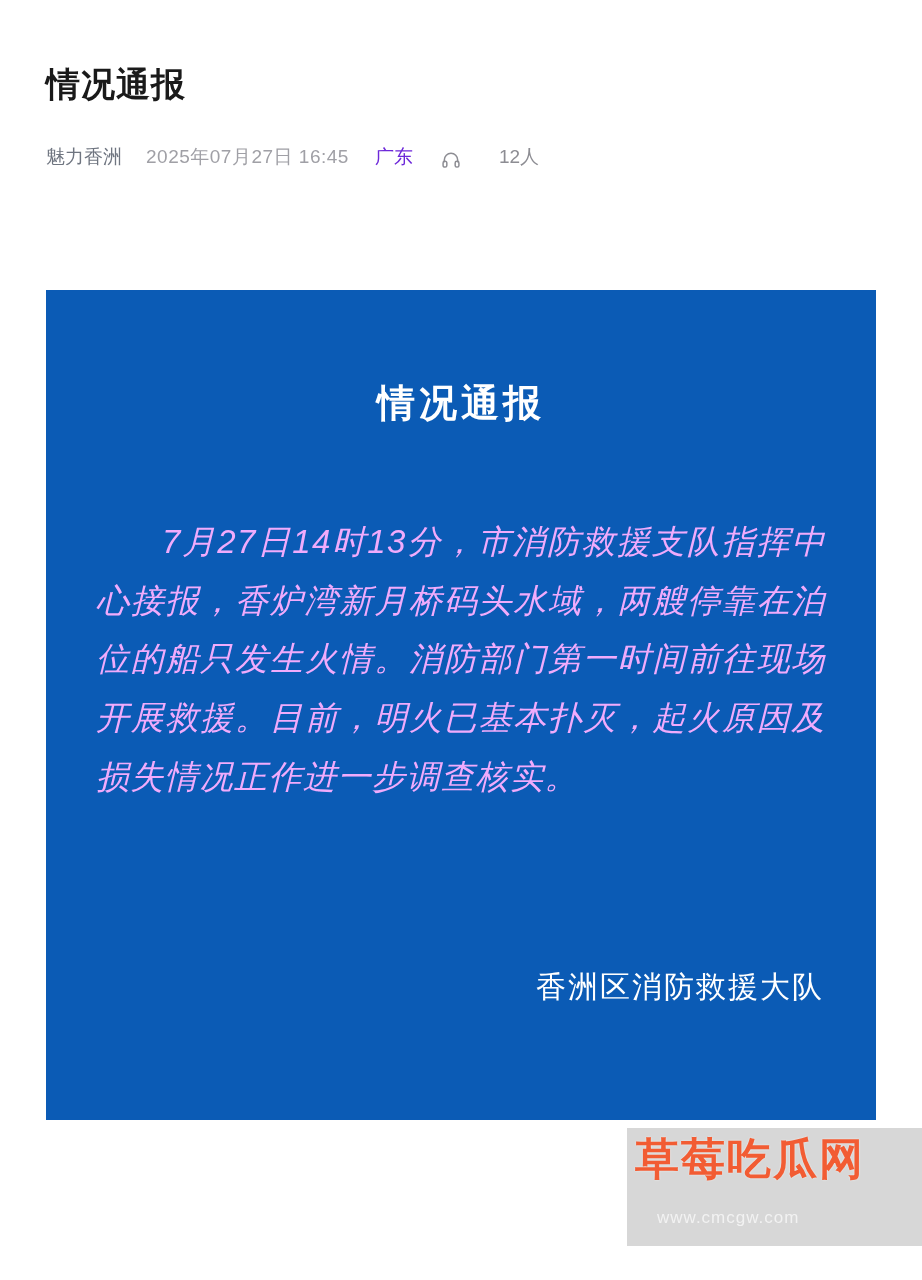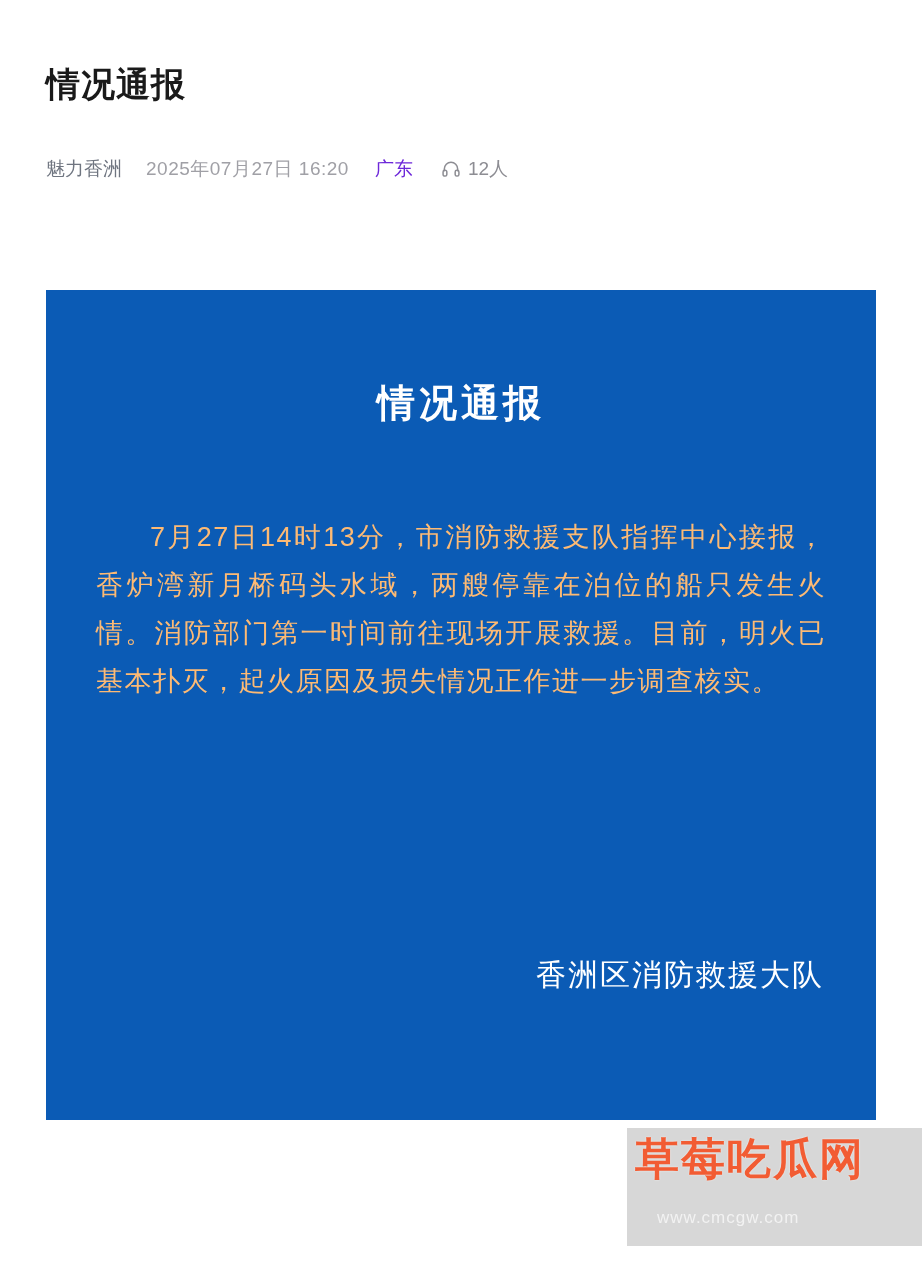--- a/index.html
+++ b/index.html
@@ -29,21 +29,21 @@
   .article-title {
     font-size: 34px;
     font-weight: bold;
     color: #1a1a1a;
     letter-spacing: 1px;
     margin: 0;
     line-height: 1.3;
   }
 
   .meta-row {
-    margin-top: 50px;
+    margin-top: 38px;
     display: flex;
     align-items: center;
     font-size: 19px;
     color: #8d8d93;
     white-space: nowrap;
   }
 
   .meta-source {
     color: #6f7580;
   }
@@ -55,22 +55,23 @@
   }
 
   .meta-region {
     margin-left: 26px;
     color: #6d28d9;
   }
 
   .meta-listen {
     margin-left: 28px;
     display: flex;
-    align-items: center;
+    align-items: flex-end;
     color: #8d8d93;
+    gap: 31px;
   }
 
   .headphone-icon {
     width: 20px;
     height: 20px;
     margin-right: 7px;
     display: inline-block;
   }
 
   .headphone-icon svg { display: block; }
@@ -92,32 +93,33 @@
     text-align: center;
     font-size: 38px;
     font-weight: bold;
     letter-spacing: 4px;
     margin-top: 32px;
     color: #ffffff;
   }
 
   .notice-body {
     margin-top: 84px;
-    font-size: 27px;
+    font-size: 33px;
     line-height: 1.78;
     letter-spacing: 1.5px;
     text-align: justify;
     text-indent: 2em;
-    color: #fdba74;
+    color: #f0abfc;
+    font-style: italic;
   }
 
   .notice-signature {
     position: absolute;
     right: 52px;
-    bottom: 124px;
+    bottom: 112px;
     font-size: 30px;
     letter-spacing: 2px;
     color: #ffffff;
   }
 
   
   .watermark {
     position: absolute;
     right: 42px;
     bottom: 34px;
@@ -160,21 +162,21 @@
 </head>
 <body>
 
 <div class="page">
 
   <div class="article-header">
     <h1 class="article-title">情况通报</h1>
 
     <div class="meta-row">
       <span class="meta-source">魅力香洲</span>
-      <span class="meta-date">2025年07月27日 16:20</span>
+      <span class="meta-date">2025年07月27日 16:45</span>
       <span class="meta-region">广东</span>
       <span class="meta-listen">
         <span class="headphone-icon">
           <svg viewBox="0 0 24 24" width="20" height="20" fill="none" stroke="#8d8d93" stroke-width="1.8" stroke-linecap="round" stroke-linejoin="round">
             <path d="M4 14v-2a8 8 0 0 1 16 0v2"></path>
             <rect x="2.5" y="13.5" width="4.5" height="7" rx="2"></rect>
             <rect x="17" y="13.5" width="4.5" height="7" rx="2"></rect>
           </svg>
         </span>
         <span>12人</span>

